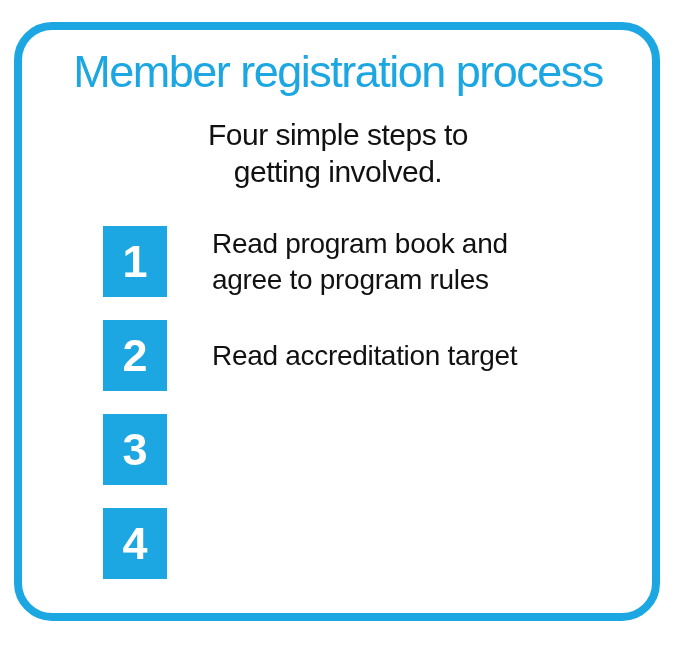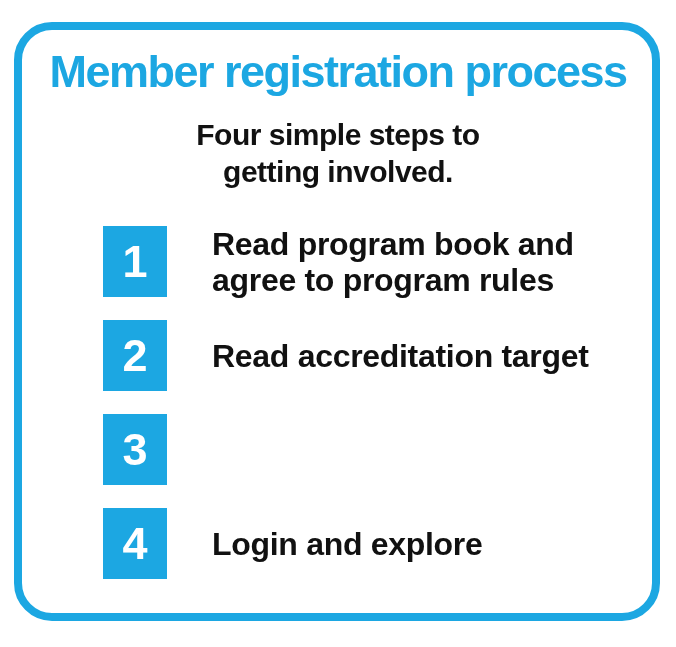--- a/index.html
+++ b/index.html
@@ -23,32 +23,32 @@
     border-radius: 38px;
   }
   .title {
     position: absolute;
     left: 0;
     right: 0;
     top: 46px;
     margin: 0;
     text-align: center;
     font-size: 45px;
-    font-weight: bold;
+    font-weight: normal;
     letter-spacing: -1.5px;
     color: var(--accent);
   }
   .subtitle {
     position: absolute;
     left: 0;
     right: 0;
     top: 116px;
     text-align: center;
     font-size: 30px;
-    font-weight: bold;
+    font-weight: normal;
     line-height: 37px;
     color: var(--ink);
     white-space: pre-line;
     letter-spacing: -0.5px;
   }
   .steps {
     position: absolute;
     left: 103px;
     top: 226px;
     display: flex;
@@ -67,22 +67,22 @@
     color: #ffffff;
     font-size: 45px;
     font-weight: bold;
     display: flex;
     align-items: center;
     justify-content: center;
     flex: 0 0 auto;
   }
   .txt {
     margin-left: 45px;
-    font-size: 32px;
-    font-weight: bold;
+    font-size: 28px;
+    font-weight: normal;
     line-height: 36px;
     color: var(--ink);
     white-space: pre-line;
     letter-spacing: -0.3px;
   }
 </style>
 </head>
 <body>
 
 <div class="canvas">
@@ -101,16 +101,15 @@
     </div>
     <div class="step">
       <div class="num">2</div>
       <div class="txt">Read accreditation target</div>
     </div>
     <div class="step">
       <div class="num">3</div>
     </div>
     <div class="step">
       <div class="num">4</div>
-      <div class="txt">Login and explore</div>
     </div>
   </div>
 </div>
 
 </body></html>

